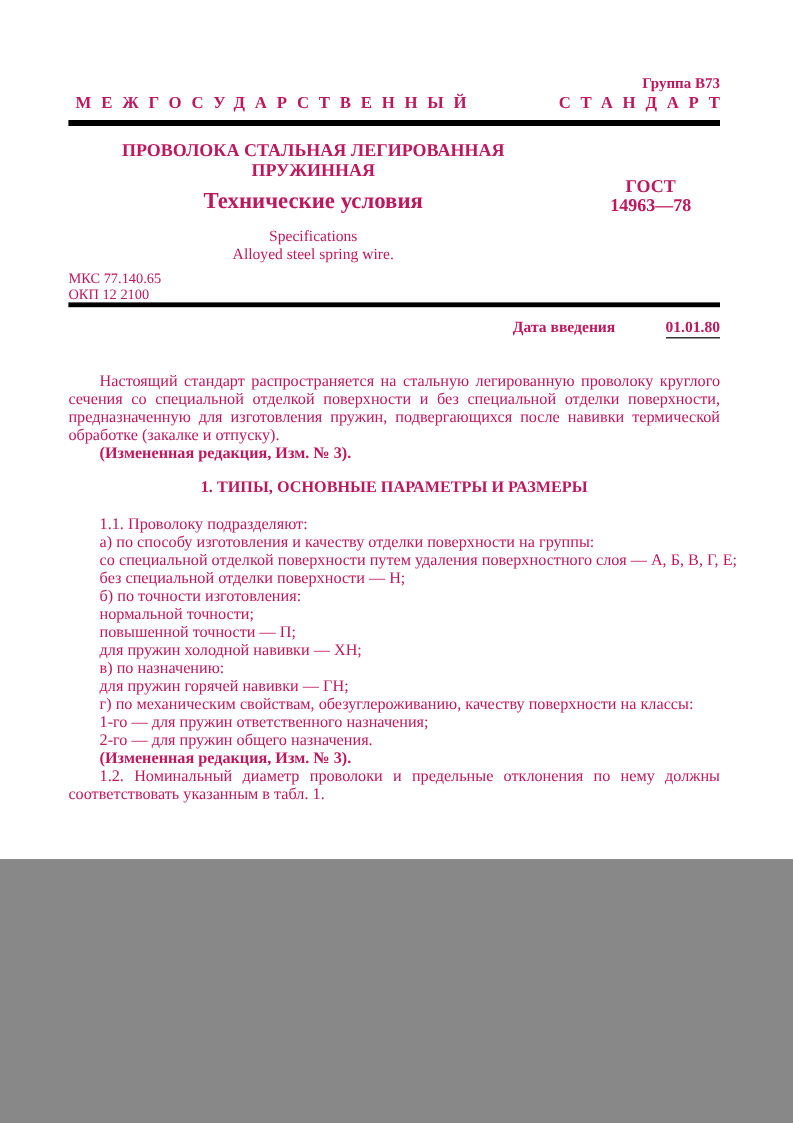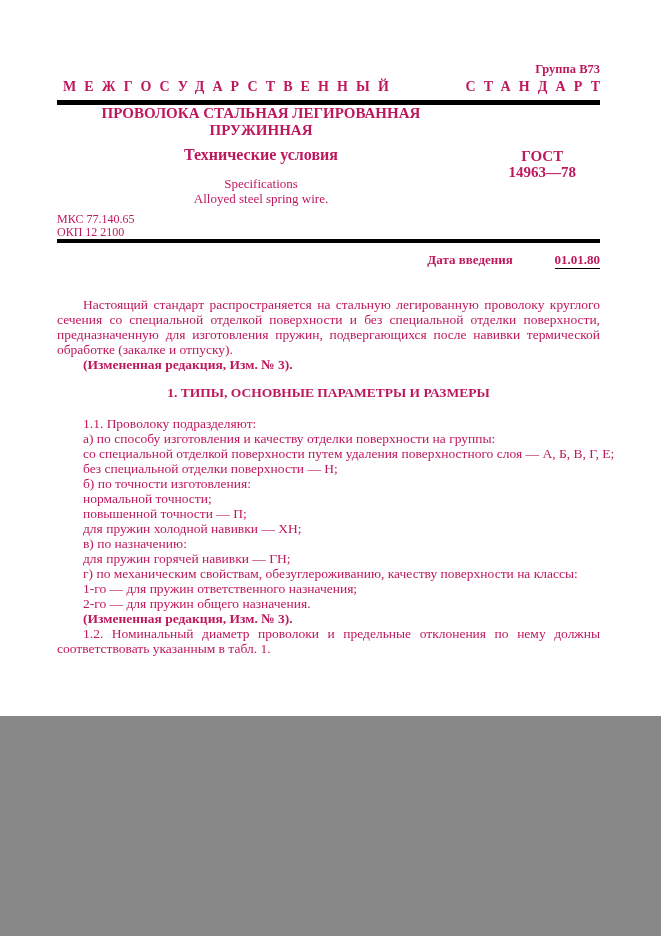--- a/index.html
+++ b/index.html
@@ -43,27 +43,28 @@
   .rule { background: #000; }
   .rule-1 { margin-top: 4px; height: 5px; }
   .rule-2 { margin-top: 1px; height: 4px; }
   .rule-3 { height: 4px; }
   .header-zone { position: relative; }
   .title-col {
     width: 408px;
     text-align: center;
   }
   .doc-title {
+    padding-top: 13px;
     font-size: 15px;
     font-weight: bold;
     line-height: 16.5px;
   }
   .doc-subtitle {
     margin-top: 10px;
-    font-size: 16px;
+    font-size: 19px;
     font-weight: bold;
     line-height: 14px;
   }
   .doc-title-en {
     margin-top: 14px;
     font-size: 13px;
     line-height: 15px;
   }
   .gost-block {
     position: absolute;

